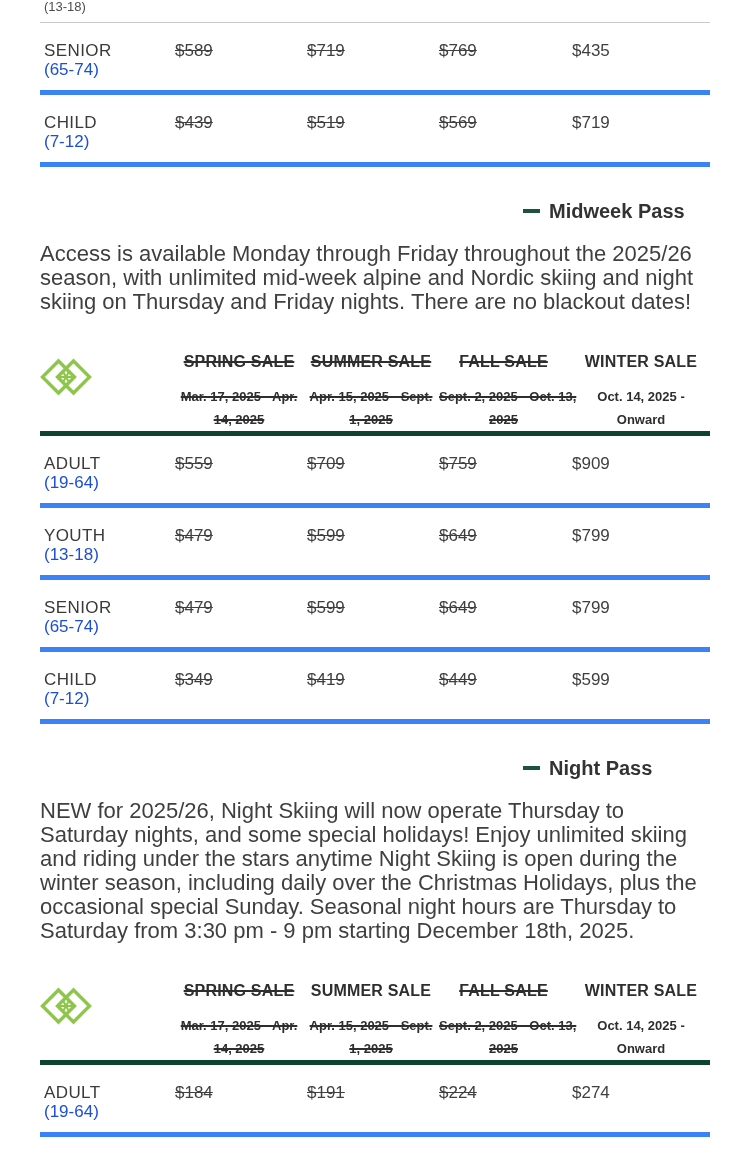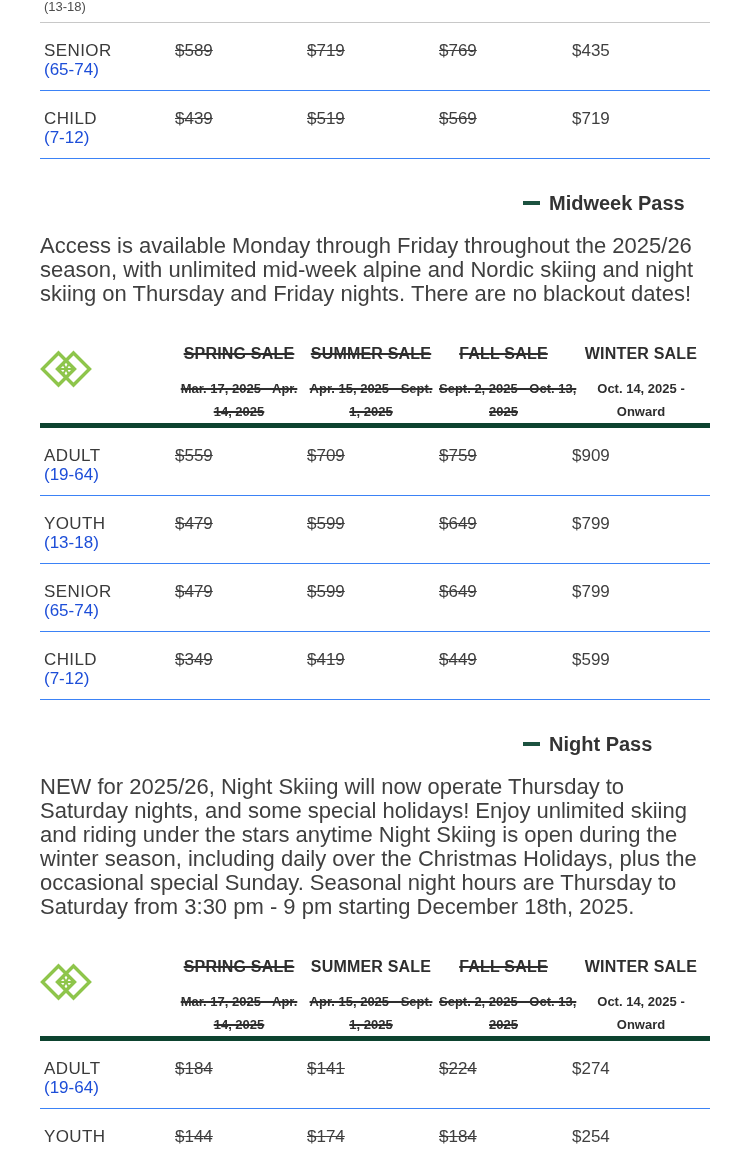--- a/index.html
+++ b/index.html
@@ -27,21 +27,21 @@
   }
   .h-dates {
     margin-top: 13px; font-size: 13px; line-height: 23px;
     font-weight: 700; color: #2e2e2e; padding-left: 4px;
     white-space: nowrap;
   }
   .t-row {
     display: grid;
     grid-template-columns: 131px 132px 132px 133px 142px;
     padding: 18px 0 13px 0;
-    border-bottom: 1px solid #3b82f6;
+    border-bottom: 5px solid #3b82f6;
   }
   .cat-label {
     font-size: 17px; line-height: 20px; color: #3a3a3a;
     padding-left: 4px; letter-spacing: 0.4px;
   }
   .cat-age {
     font-size: 17px; line-height: 14px; color: #1d4ed8;
     margin-top: 2px; padding-left: 4px;
   }
   .price {
@@ -254,21 +254,21 @@
         </div>
       </div>
     </div>
 
     <div class="t-row">
       <div>
         <div class="cat-label">ADULT</div>
         <div class="cat-age">(19-64)</div>
       </div>
       <div class="price struck">$184</div>
-      <div class="price struck">$141</div>
+      <div class="price struck">$191</div>
       <div class="price struck">$224</div>
       <div class="price">$274</div>
     </div>
 
     <div class="t-row">
       <div>
         <div class="cat-label">YOUTH</div>
 
       </div>
       <div class="price struck">$144</div>

